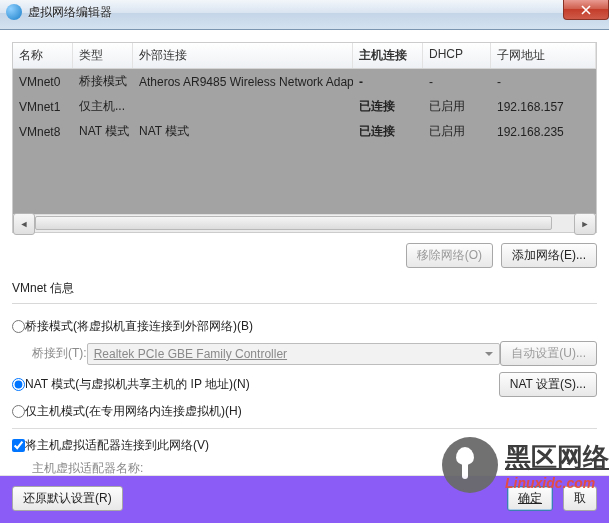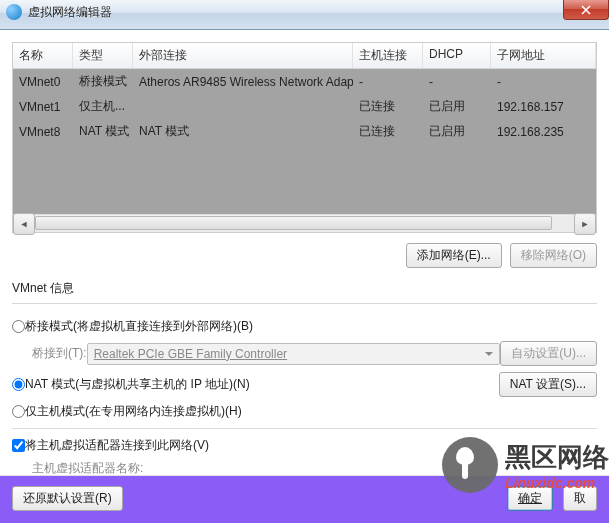--- a/index.html
+++ b/index.html
@@ -32,21 +32,21 @@
 .content { padding: 12px 12px 0 12px; }
 
 .table-wrap { border: 1px solid #ccc; background: #a3a3a3; }
 .table-hdr { display: flex; background: linear-gradient(to bottom, #fff, #eef1f5); border-bottom: 1px solid #d5d5d5; }
 .table-hdr .th { padding: 4px 6px; border-right: 1px solid #e2e2e2; color: #333; }
 .table-body .tr { display: flex; padding: 2px 0; align-items: center; }
 .table-body .td { padding: 2px 6px; white-space: nowrap; overflow: hidden; color: #222; }
 .col-name { width: 60px; }
 .col-type { width: 60px; }
 .col-ext { width: 220px; }
-.col-host { width: 70px; }
+.col-host { width: 70px; font-weight: bold; }
 .col-dhcp { width: 68px; }
 .col-subnet { flex: 1; }
 
 .hscroll { height: 18px; background: #f0f0f0; border-top: 1px solid #ddd; position: relative; display: flex; align-items: center; }
 .hscroll .btn { width: 17px; height: 16px; background: linear-gradient(to bottom, #f7f7f7, #e0e0e0); border: 1px solid #b5b5b5; display: flex; align-items: center; justify-content: center; color: #555; font-size: 9px; }
 .hscroll .track { flex: 1; height: 16px; background: #ececec; position: relative; }
 .hscroll .thumb { position: absolute; left: 0; top: 0; height: 14px; width: 96%; background: linear-gradient(to bottom, #f5f5f5, #dcdcdc); border: 1px solid #b8b8b8; border-radius: 2px; }
 
 .btn-row { display: flex; justify-content: flex-end; gap: 8px; margin: 10px 0 12px 0; }
 .btn {
@@ -105,21 +105,21 @@
 }
 .footer .spacer { flex: 1; }
 .btn.primary { border: 1px solid #3c7fb1; box-shadow: inset 0 0 0 1px rgba(120,180,230,0.6); text-decoration: underline; }
 
 
 .wm { position: absolute; right: 0; bottom: 30px; pointer-events: none; opacity: 0.95; }
 .wm .circ { width: 56px; height: 56px; border-radius: 50%; background: #6a6a6a; display:inline-block; vertical-align: middle; position: relative; }
 .wm .circ::after { content:""; position:absolute; left:14px; top:10px; width:18px; height:18px; border-radius:50% 50% 50% 50% / 60% 60% 40% 40%; background:#fff; }
 .wm .circ::before { content:""; position:absolute; left:20px; top:24px; width:6px; height:18px; background:#fff; border-radius:3px; }
 .wm .txt { display:inline-block; vertical-align: middle; margin-left:4px; }
-.wm .cn { font-size: 26px; font-weight: bold; color:#333; text-shadow: 1px 1px 0 #fff; }
+.wm .cn { font-size: 26px; font-weight: bold; color:#333; text-shadow: 1px 1px 0 #fff; text-decoration: underline; }
 .wm .en { font-size: 14px; font-style: italic; color:#e74c3c; font-weight:bold; }
 
 hr.sep { border: none; border-top: 1px solid #dcdcdc; margin: 8px 0; }
 </style>
 </head>
 <body>
 
 <div class="titlebar">
   <div class="icon"></div>
   <div class="title">虚拟网络编辑器</div>
@@ -171,22 +171,22 @@
     <div class="hscroll">
       <div class="btn">◄</div>
       <div class="track">
         <div class="thumb"></div>
       </div>
       <div class="btn">►</div>
     </div>
   </div>
 
   <div class="btn-row">
+    <button class="btn disabled">移除网络(O)</button>
     <button class="btn">添加网络(E)...</button>
-    <button class="btn disabled">移除网络(O)</button>
   </div>
 
   <div class="group-label">VMnet 信息</div>
   <div class="panel">
 
     <div class="row">
       <input type="radio" class="radio" style="">
       <span class="label">桥接模式(将虚拟机直接连接到外部网络)(B)</span>
     </div>
     <div class="row indent">

